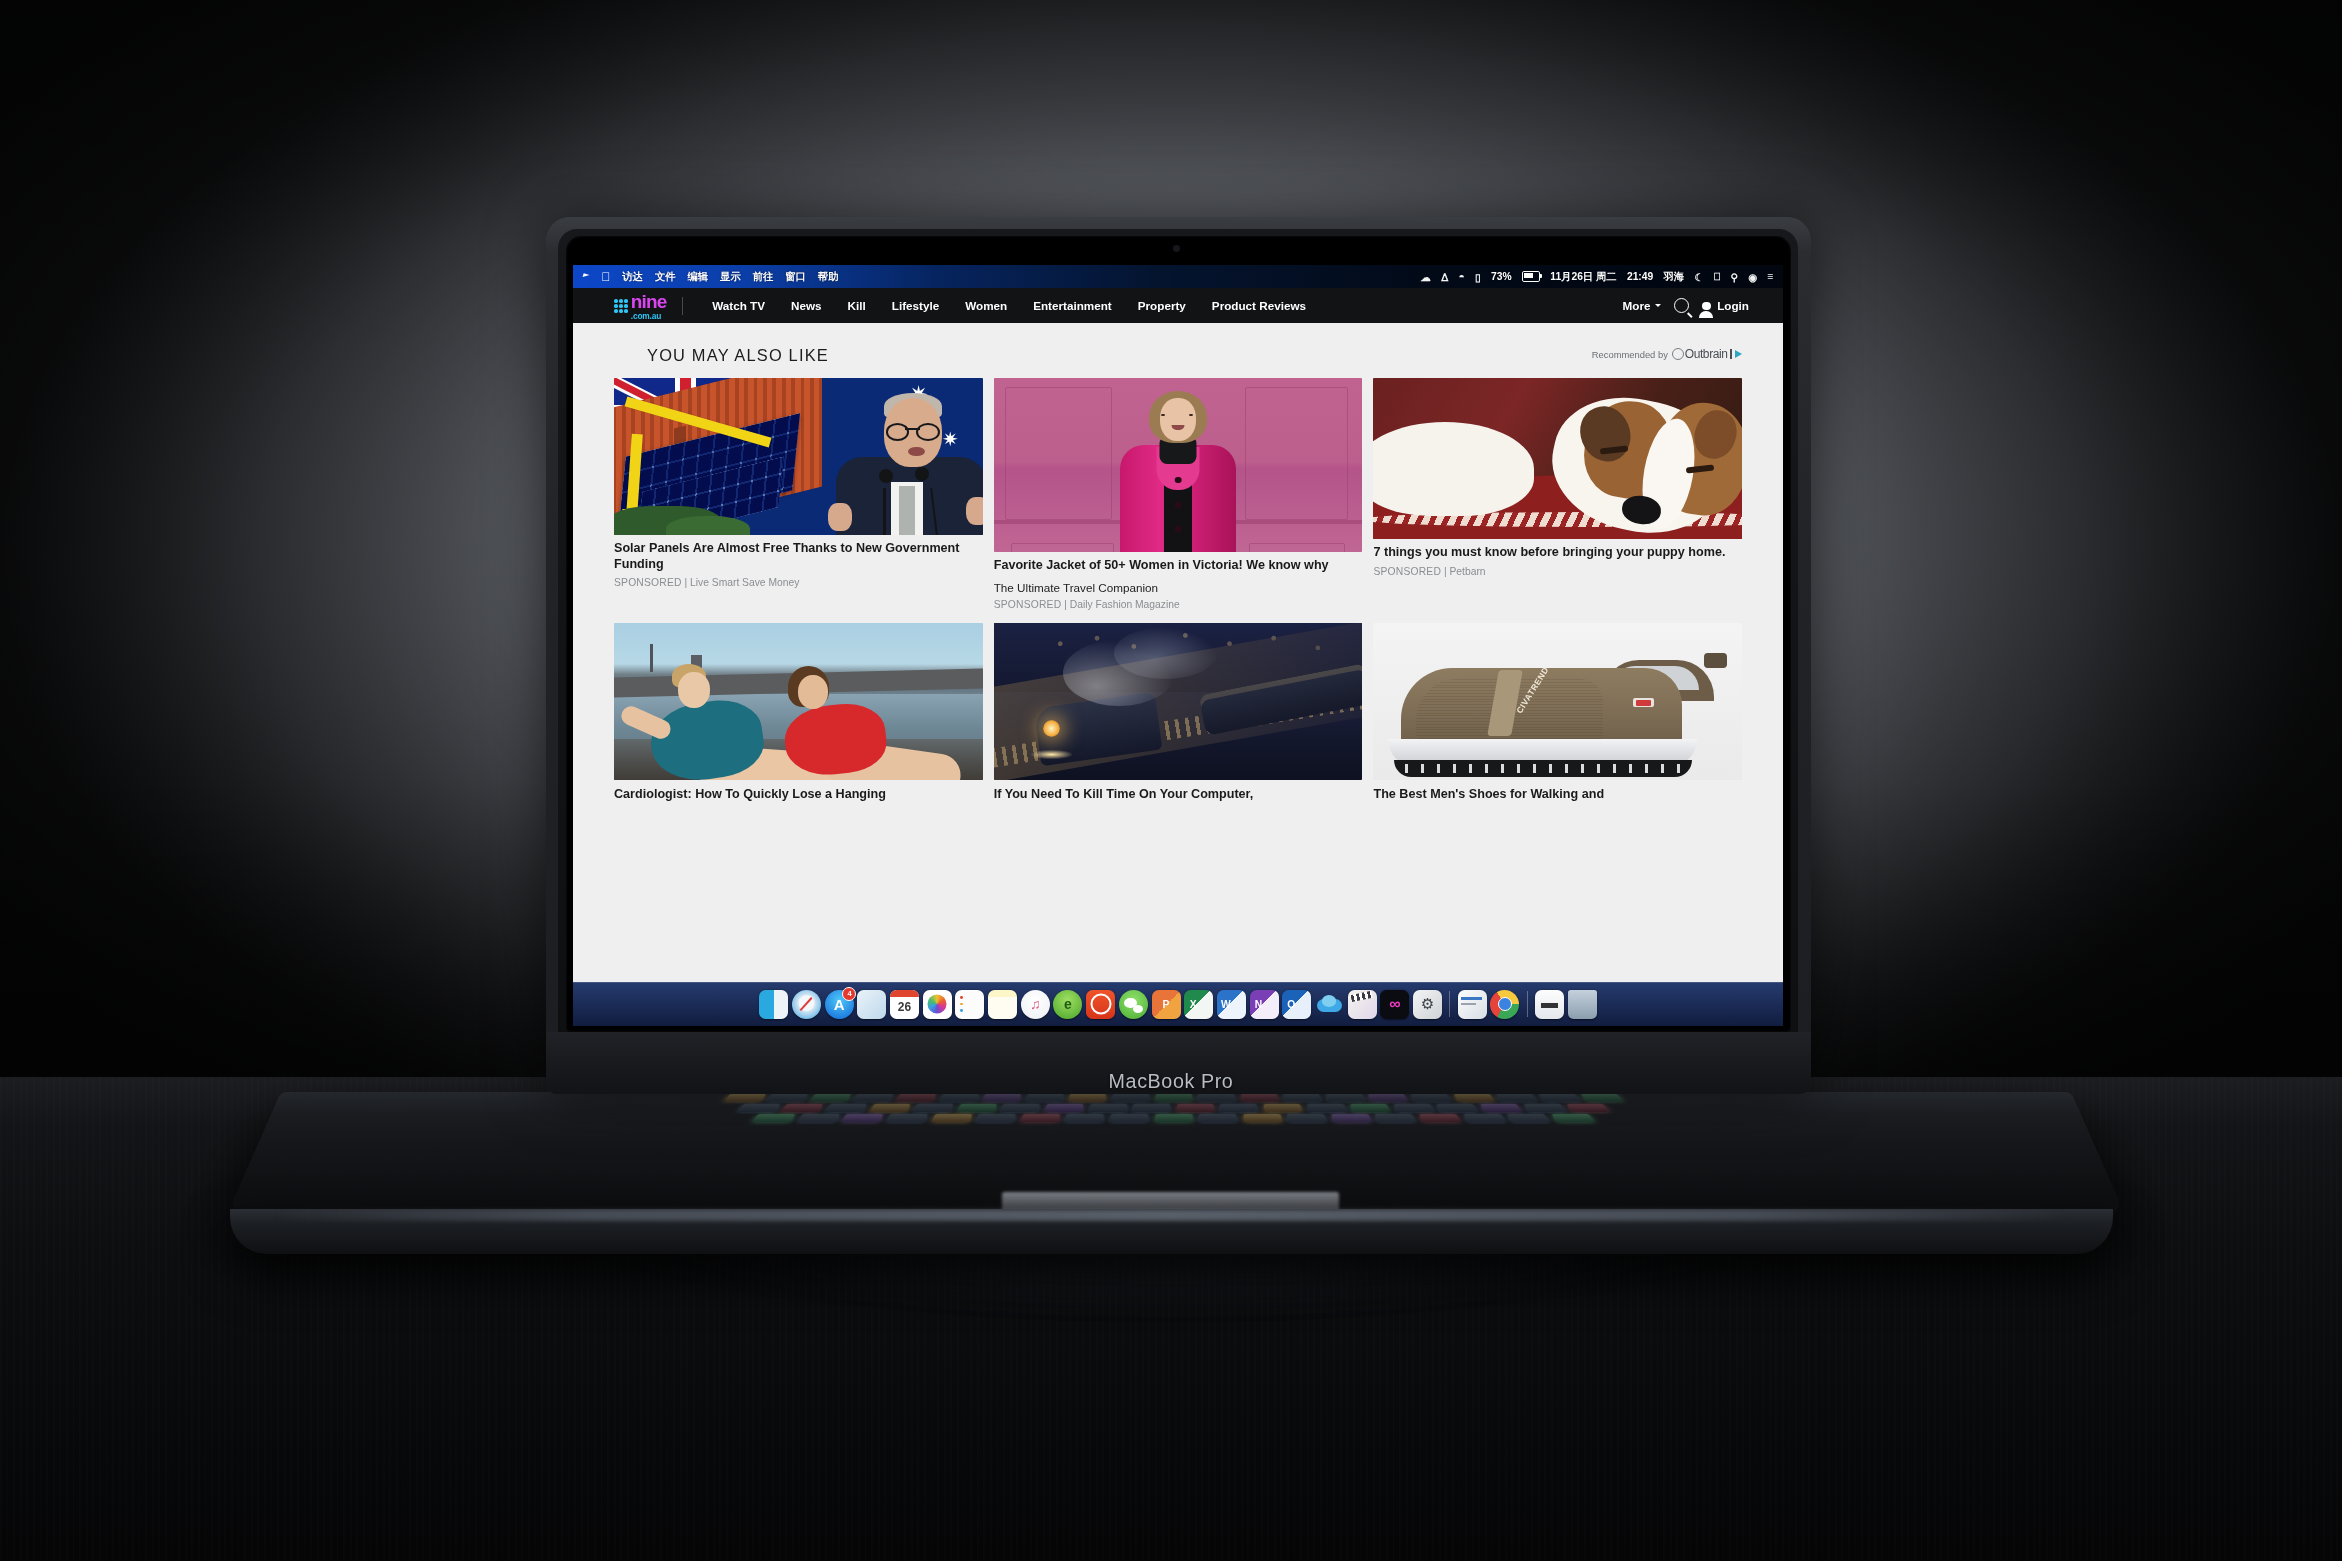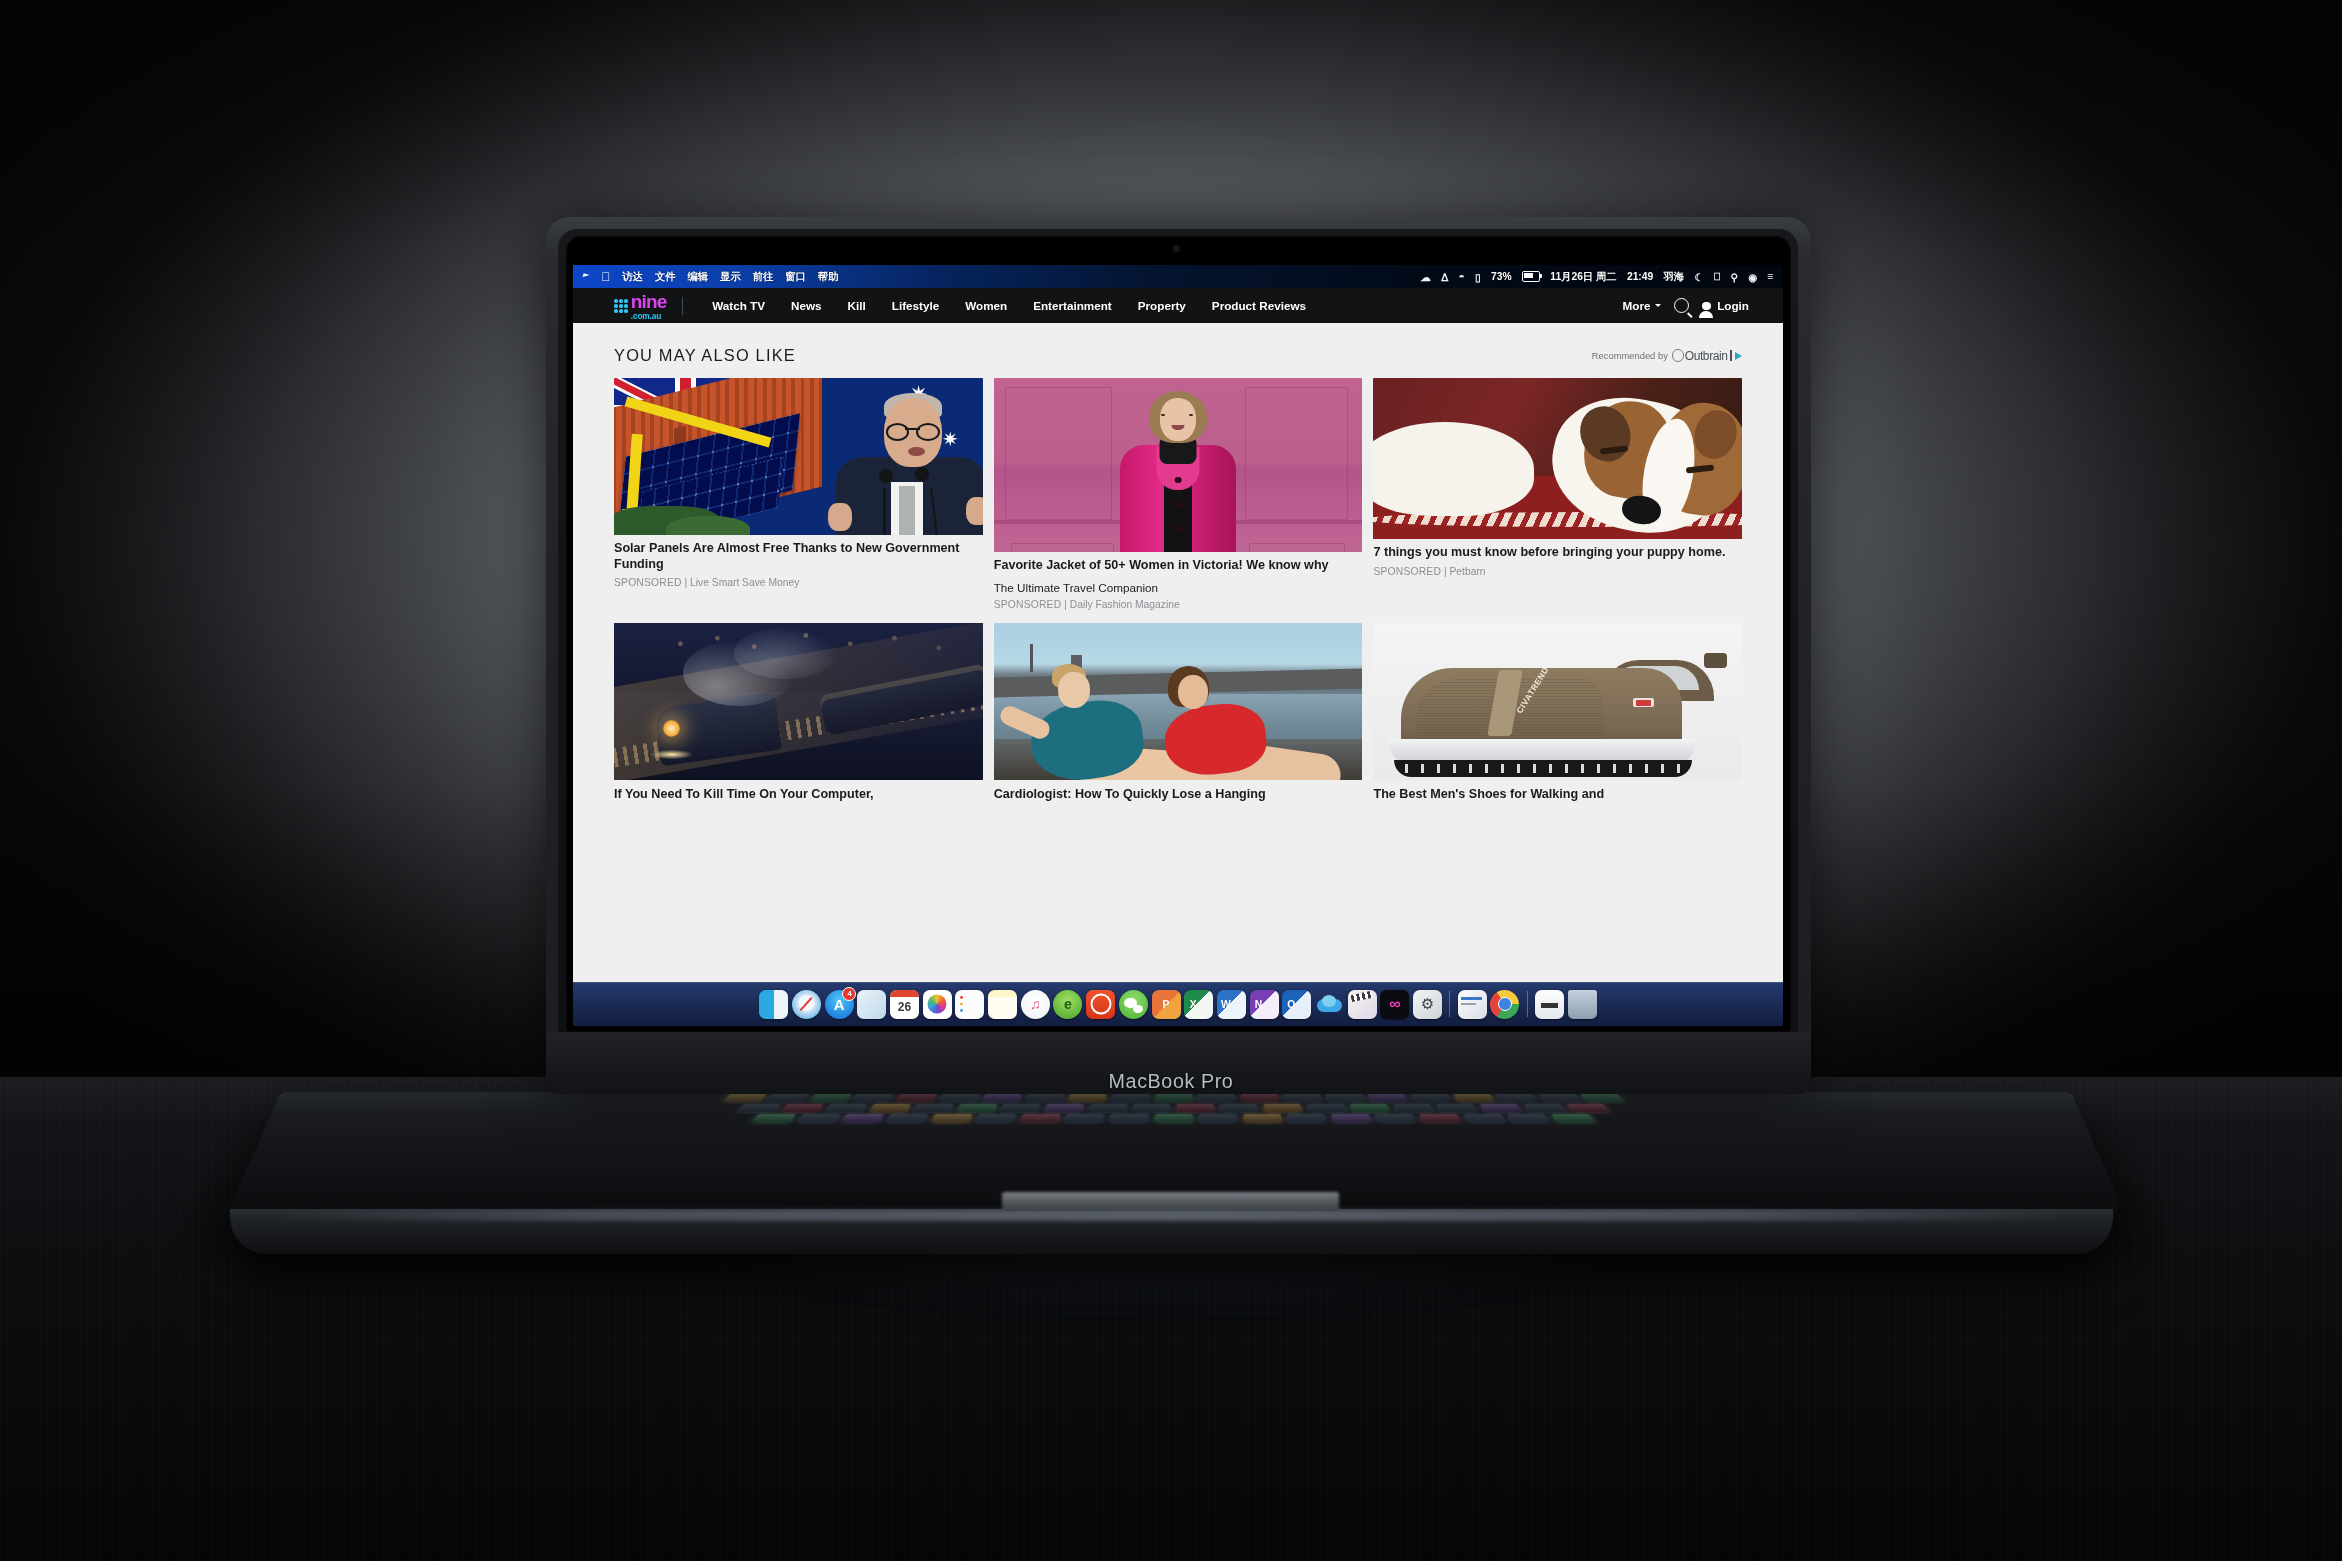--- a/index.html
+++ b/index.html
@@ -167,21 +167,21 @@
   .person{width:8.4px;height:8.4px;border-radius:50%;background:#fff;position:relative;}
   .person::after{content:"";position:absolute;left:-2.8px;top:9.4px;width:14px;height:6.6px;border-radius:6.6px 6.6px 0 0;background:#fff;}
   .loginwrap{display:flex;align-items:center;gap:6.6px;color:#fff;font-size:11.7px;font-weight:600;}
 
   
   .page{
     position:absolute;left:0;top:58px;width:1210px;height:703px;
     background:#efefef;overflow:hidden;
   }
   .content{position:absolute;left:41px;top:0;width:1128px;}
-  .sec-head{display:flex;align-items:flex-end;padding-top:22.5px;}
+  .sec-head{display:flex;align-items:center;padding-top:22.5px;margin-left:33px;}
   .sec-title{
     font-size:16.4px;letter-spacing:1.2px;color:#1c1c1c;font-weight:500;
   }
   .ob{margin-left:auto;display:flex;align-items:center;gap:3.7px;padding-bottom:1.9px;}
   .ob-txt{font-size:9.4px;color:#6b6f73;}
   .ob-logo{font-size:12px;color:#4a4f54;font-weight:500;letter-spacing:-0.4px;display:flex;align-items:center;gap:0.9px;}
   .ob-o{display:inline-block;width:10.3px;height:10.3px;border-radius:50%;border:1.7px solid #7b8084;}
   .ob-play{
     display:inline-block;width:0;height:0;border-left:7.5px solid #2aa8c4;
     border-top:4.7px solid transparent;border-bottom:4.7px solid transparent;margin-left:1.9px;
@@ -669,37 +669,20 @@
               </div>
             </div>
             <div class="ctitle">7 things you must know before bringing your puppy home.</div>
             <div class="cmeta">
               <span class="sp">SPONSORED</span>
               <span> | </span>
               <span>Petbarn</span>
             </div>
           </div>
 
-          <div class="card card5">
-            <div class="thumb">
-              <div class="art-train">
-                <div class="t-city"></div>
-                <div class="t-bridge"></div>
-                <div class="t-track"></div>
-                <div class="t-cars"></div>
-                <div class="t-loco"></div>
-                <div class="t-smoke"></div>
-                <div class="t-smoke2"></div>
-                <div class="t-lamp"></div>
-                <div class="t-lamp2"></div>
-              </div>
-            </div>
-            <div class="ctitle">If You Need To Kill Time On Your Computer,</div>
-          </div>
-
           <div class="card card4">
             <div class="thumb">
               <div class="art-beach">
                 <div class="bch-water"></div>
                 <div class="bch-wall"></div>
                 <div class="post"></div>
                 <div class="post2"></div>
                 <div class="bch-sand"></div>
                 <div class="w1-leg"></div>
                 <div class="w2-leg"></div>
@@ -708,20 +691,37 @@
                 <div class="w1-arm"></div>
                 <div class="w1-hair"></div>
                 <div class="w1-head"></div>
                 <div class="w2-hair"></div>
                 <div class="w2-head"></div>
               </div>
             </div>
             <div class="ctitle">Cardiologist: How To Quickly Lose a Hanging</div>
           </div>
 
+          <div class="card card5">
+            <div class="thumb">
+              <div class="art-train">
+                <div class="t-city"></div>
+                <div class="t-bridge"></div>
+                <div class="t-track"></div>
+                <div class="t-cars"></div>
+                <div class="t-loco"></div>
+                <div class="t-smoke"></div>
+                <div class="t-smoke2"></div>
+                <div class="t-lamp"></div>
+                <div class="t-lamp2"></div>
+              </div>
+            </div>
+            <div class="ctitle">If You Need To Kill Time On Your Computer,</div>
+          </div>
+
           <div class="card card6">
             <div class="thumb">
               <div class="art-shoe">
                 <div class="sh-collar"></div>
                 <div class="sh-lining"></div>
                 <div class="sh-tab"></div>
                 <div class="sh-upper"></div>
                 <div class="sh-mesh"></div>
                 <div class="sh-gore"></div>
                 <div class="sh-logo">CIVATREND</div>

